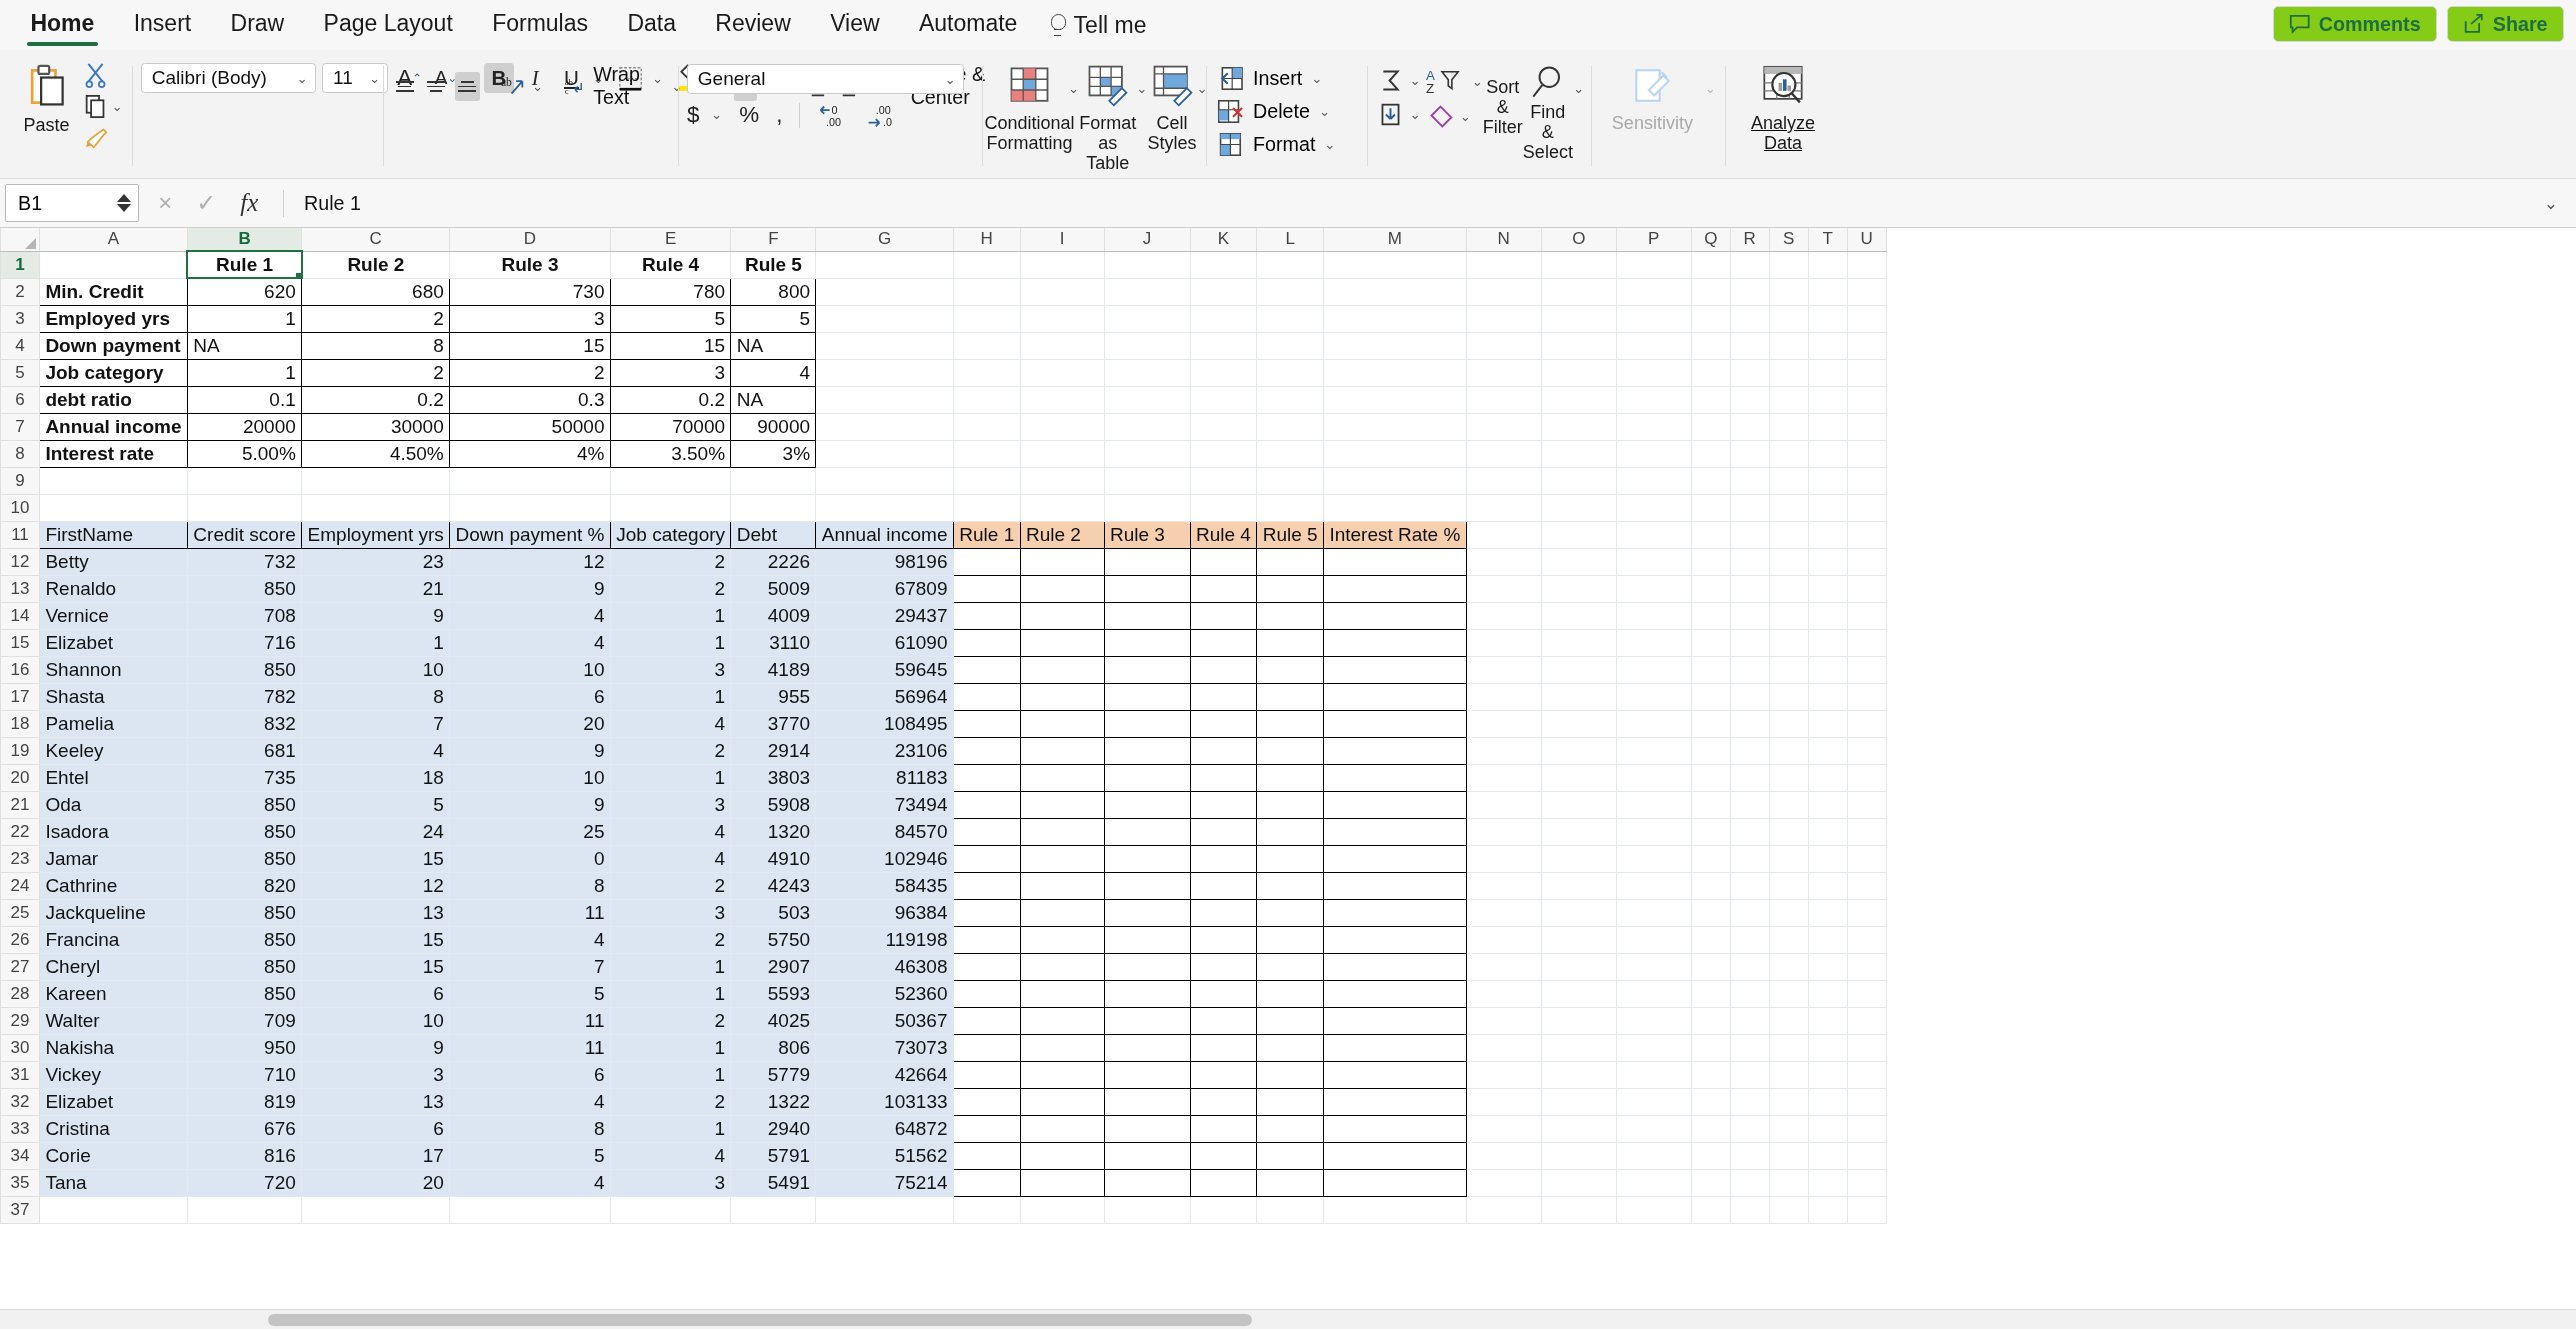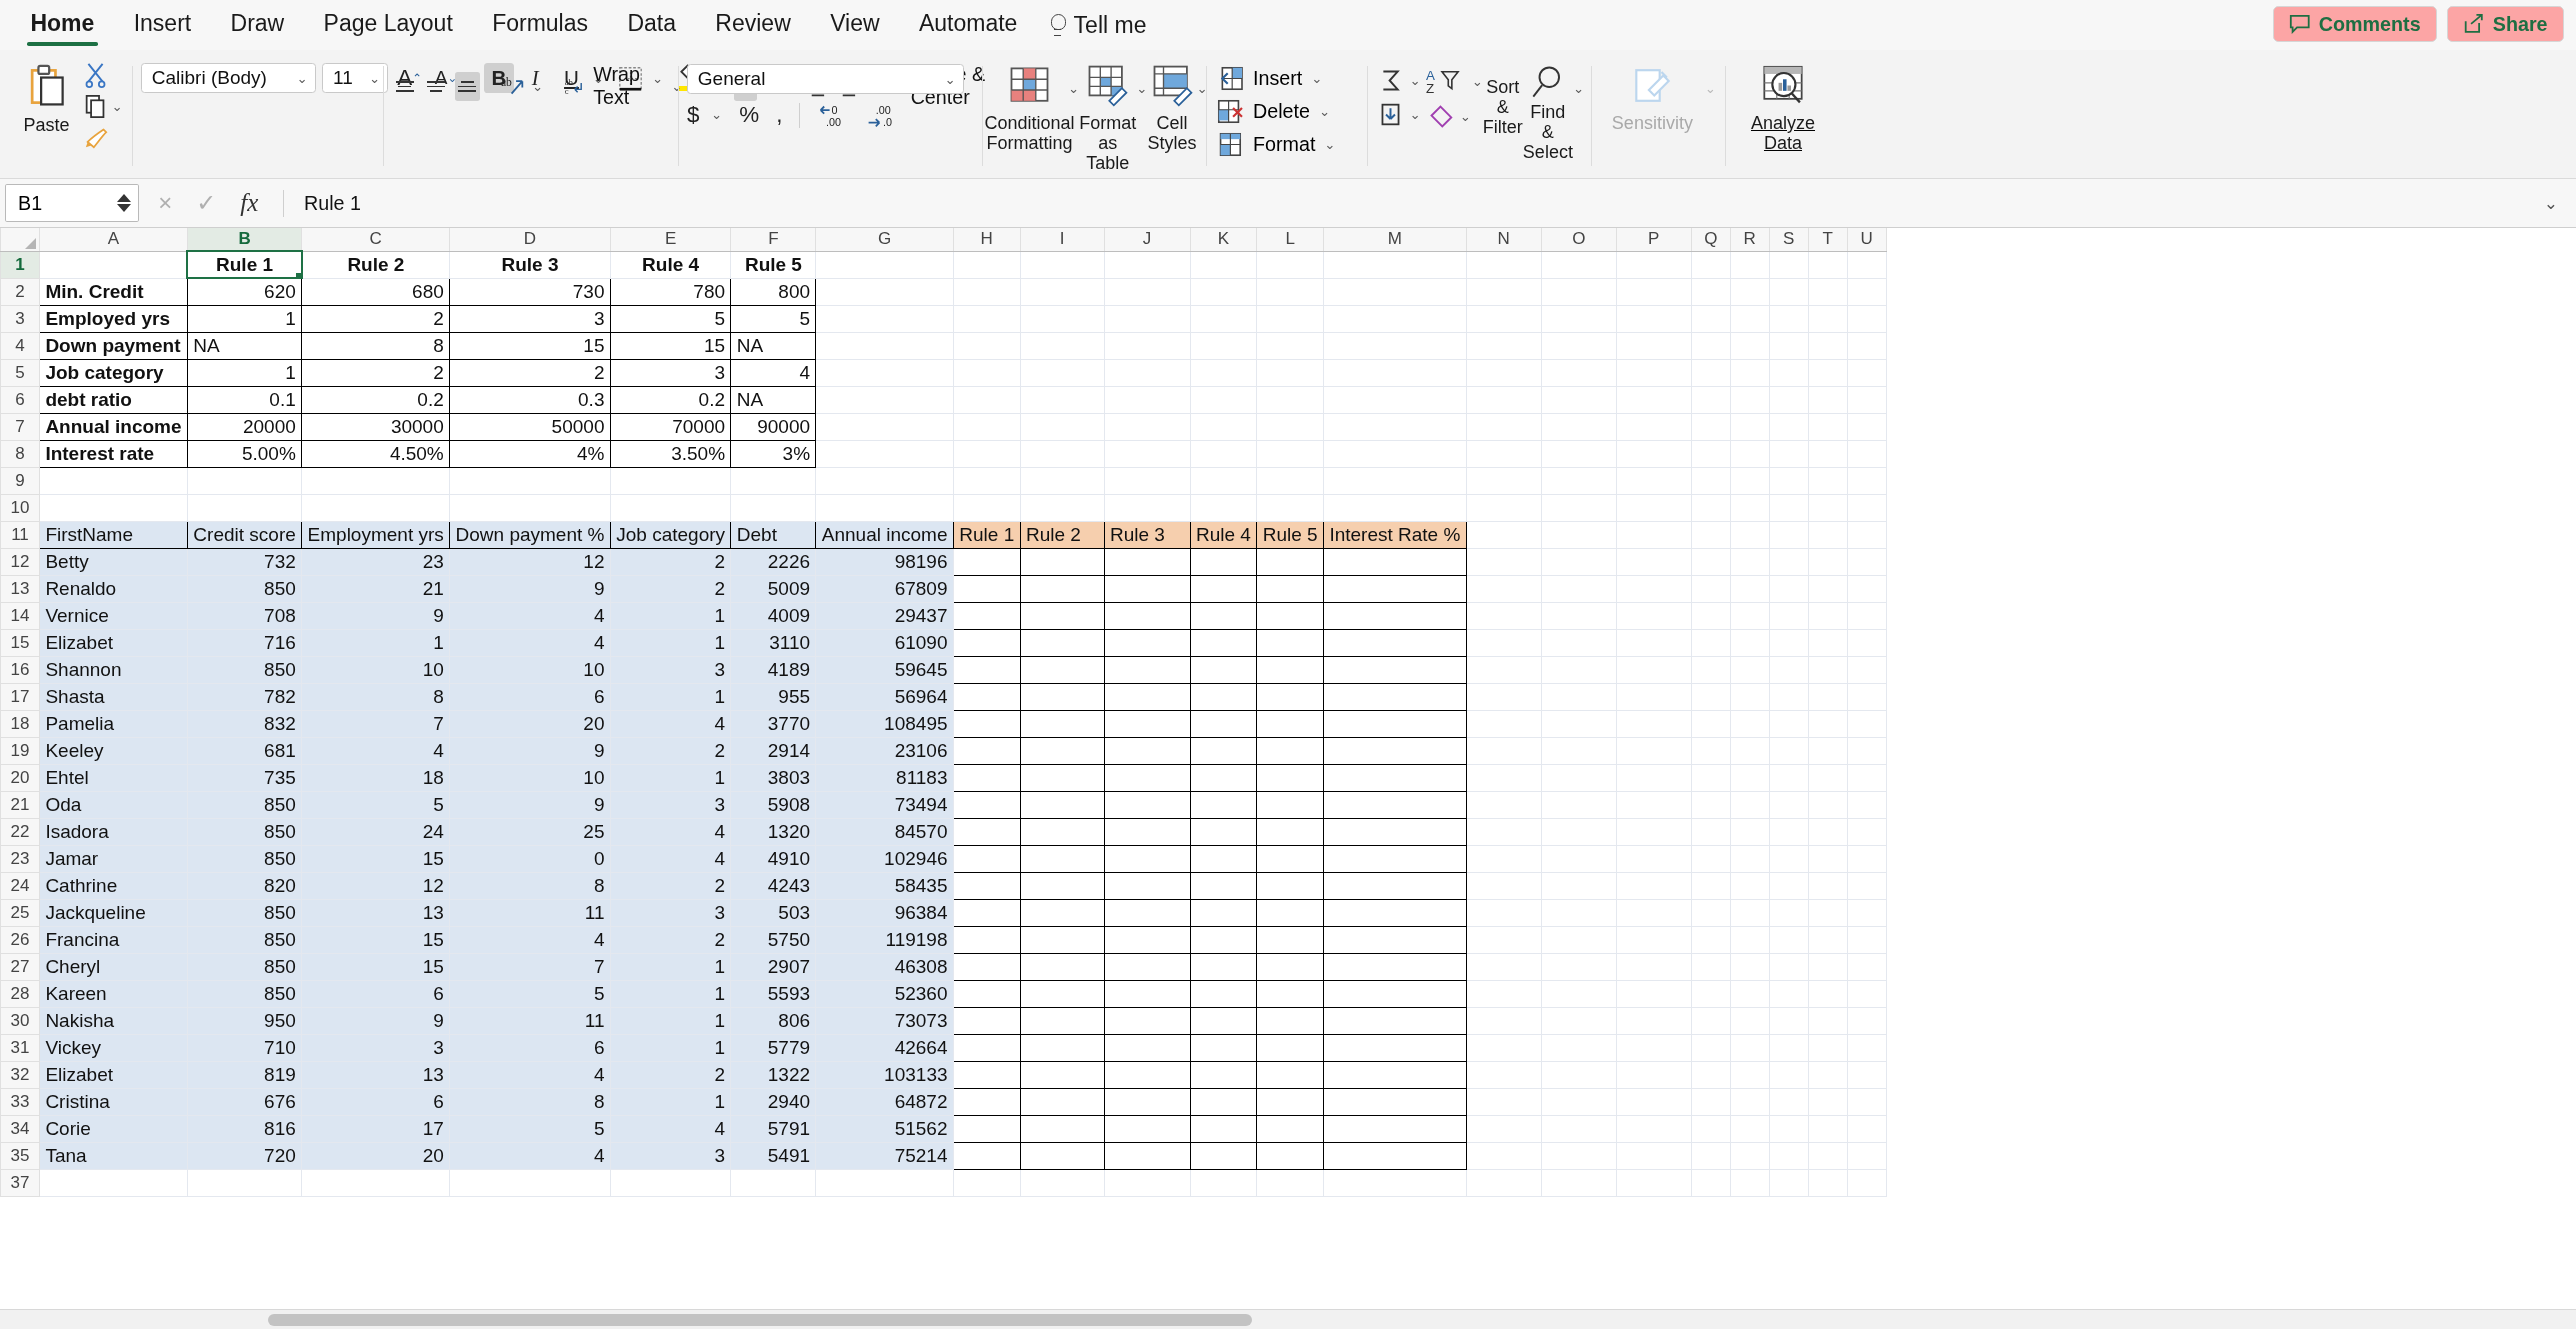--- a/index.html
+++ b/index.html
@@ -48,21 +48,21 @@
     content: ""; position: absolute; left: 4.5px; top: 15px;
     width: 7.2px; height: 1.8px; border-top: 1.8px solid #444; border-bottom: 1.8px solid #444;
     height: 5.4px;
   }
   .topright {
     position: absolute; right: 12.5px; top: 6.3px;
     display: flex; gap: 10.7px;
   }
   .topbtn {
     display: flex; align-items: center; gap: 8px;
-    border: 0.9px solid #d6d6d6; background: #fca5a5;
+    border: 0.9px solid #d6d6d6; background: #84cc16;
     border-radius: 5.4px; padding: 5.4px 15px;
     font-size: 19.7px; color: #1e6e42; font-weight: 600;
     white-space: nowrap;
   }
 
   
   .ribbon {
     height: 129px;
     background: #f3f3f3;
     border-bottom: 0.9px solid #dadada;
@@ -1342,20 +1342,44 @@
           <td class="cell"></td>
           <td class="cell"></td>
           <td class="cell"></td>
           <td class="cell"></td>
           <td class="cell"></td>
           <td class="cell"></td>
           <td class="cell"></td>
           <td class="cell"></td>
         </tr>
         <tr>
+          <td class="rh">29</td>
+          <td class="cell left bluefill">Walter</td>
+          <td class="cell num bluefill">709</td>
+          <td class="cell num bluefill">10</td>
+          <td class="cell num bluefill">11</td>
+          <td class="cell num bluefill">2</td>
+          <td class="cell num bluefill">4025</td>
+          <td class="cell num bluefill">50367</td>
+          <td class="cell whitebox"></td>
+          <td class="cell whitebox"></td>
+          <td class="cell whitebox"></td>
+          <td class="cell whitebox"></td>
+          <td class="cell whitebox"></td>
+          <td class="cell whitebox"></td>
+          <td class="cell"></td>
+          <td class="cell"></td>
+          <td class="cell"></td>
+          <td class="cell"></td>
+          <td class="cell"></td>
+          <td class="cell"></td>
+          <td class="cell"></td>
+          <td class="cell"></td>
+        </tr>
+        <tr>
           <td class="rh">30</td>
           <td class="cell left bluefill">Nakisha</td>
           <td class="cell num bluefill">950</td>
           <td class="cell num bluefill">9</td>
           <td class="cell num bluefill">11</td>
           <td class="cell num bluefill">1</td>
           <td class="cell num bluefill">806</td>
           <td class="cell num bluefill">73073</td>
           <td class="cell whitebox"></td>
           <td class="cell whitebox"></td>

